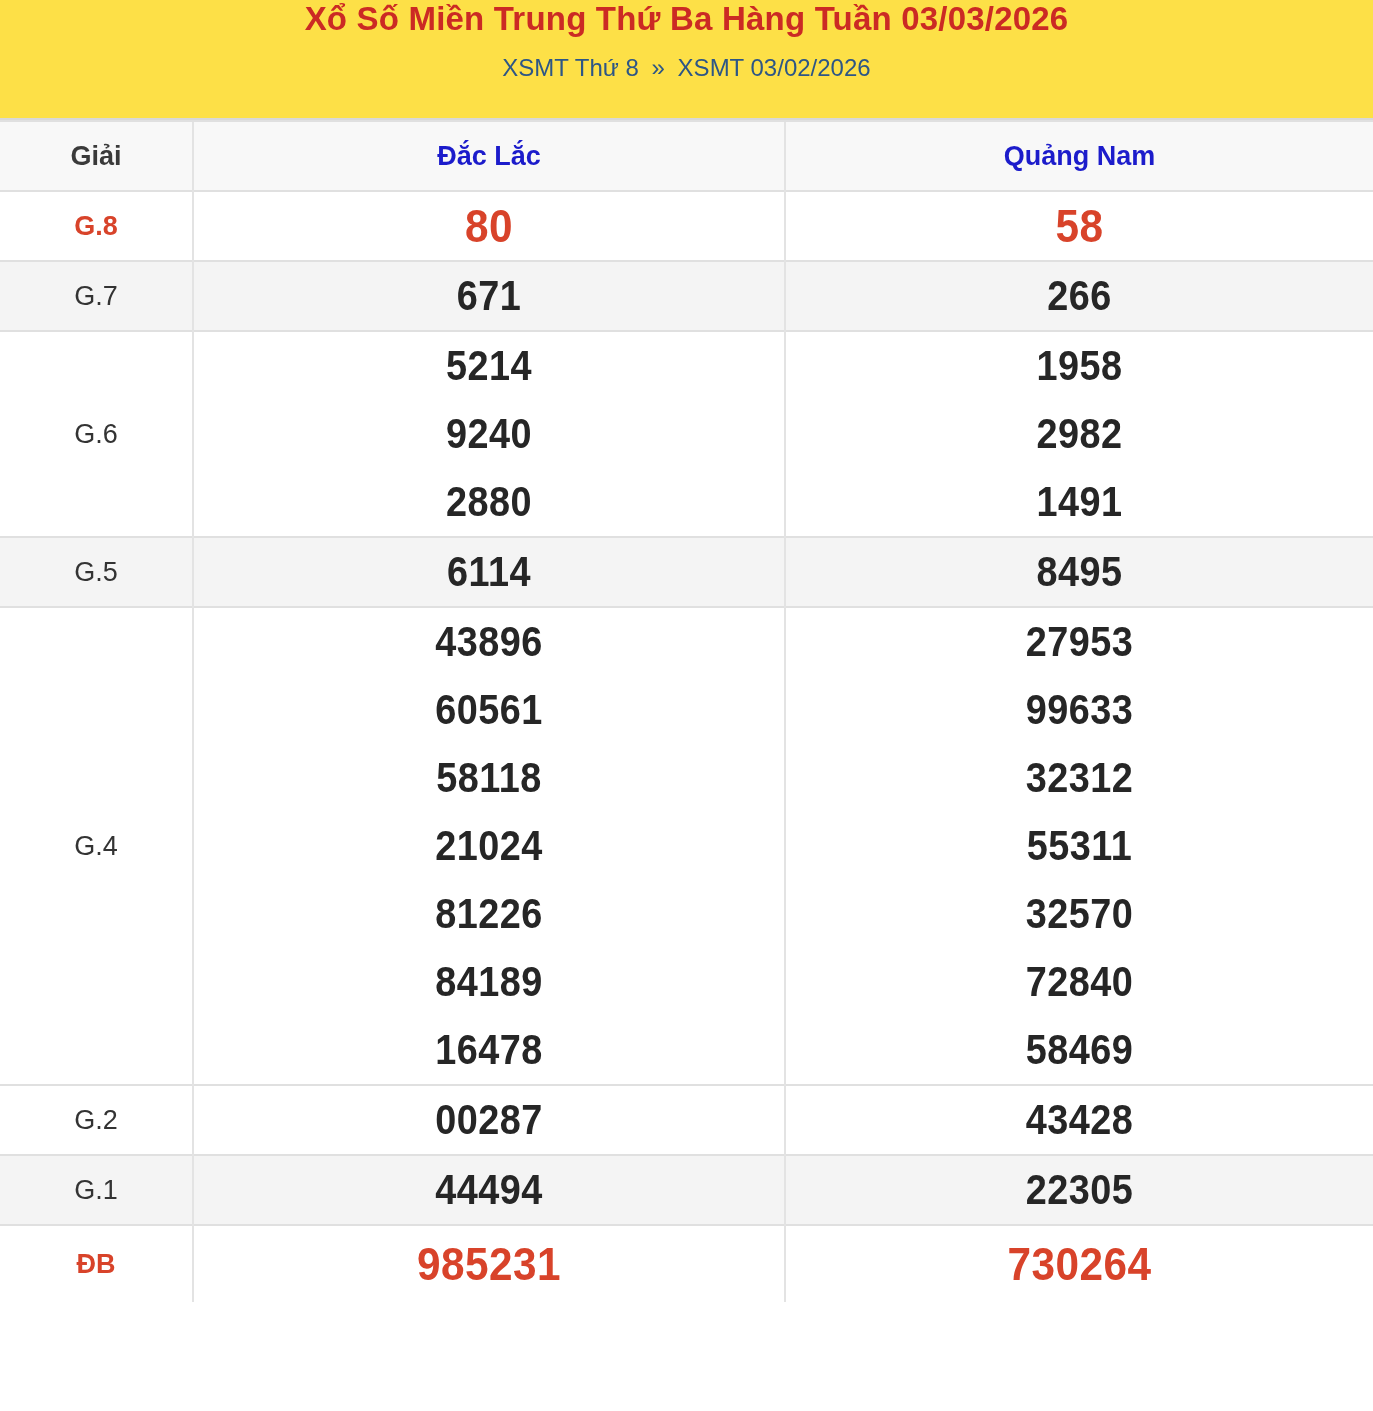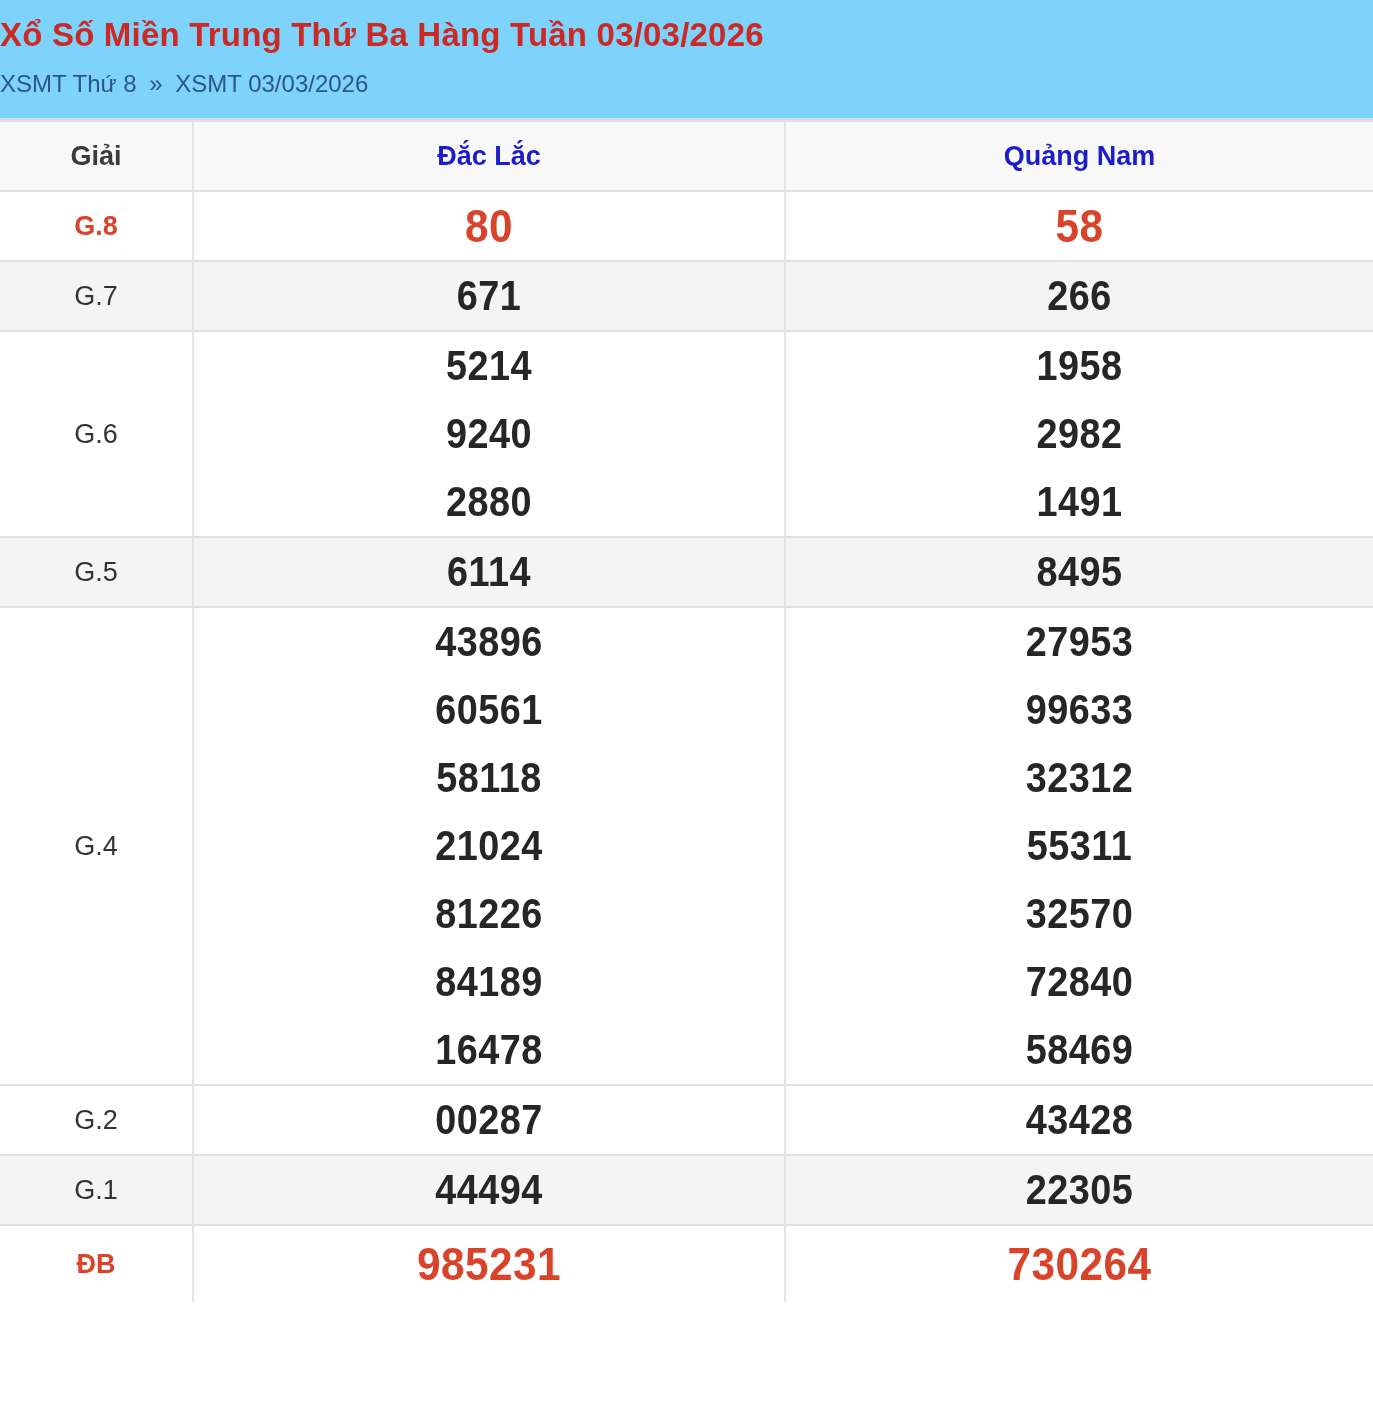--- a/index.html
+++ b/index.html
@@ -12,23 +12,23 @@
     width: 1373px;
     height: 1411px;
     overflow: hidden;
     position: relative;
   }
 
   
   .top-banner {
     width: 100%;
     height: 120px;
-    background: #7dd3fc;
+    background: #fde047;
+    text-align: center;
     box-sizing: border-box;
-    padding-top: 16px;
     border-bottom: 2px solid #d8d8d8;
   }
   .page-title {
     margin: 0;
     font-size: 33px;
     font-weight: bold;
     color: #cb2a24;
     letter-spacing: 0.2px;
   }
   .breadcrumb {
@@ -103,21 +103,21 @@
   tr.row-db .num { height: 76px; line-height: 76px; }
 </style>
 </head>
 <body>
 
 <div class="top-banner">
   <h1 class="page-title">Xổ Số Miền Trung Thứ Ba Hàng Tuần 03/03/2026</h1>
   <div class="breadcrumb">
     <span>XSMT Thứ 8</span>
     <span class="sep">»</span>
-    <span>XSMT 03/03/2026</span>
+    <span>XSMT 03/02/2026</span>
   </div>
 </div>
 
 <table class="results">
   <colgroup>
     <col class="c-label">
       <col class="c-p1">
       <col class="c-p2">
   </colgroup>
   <thead>

